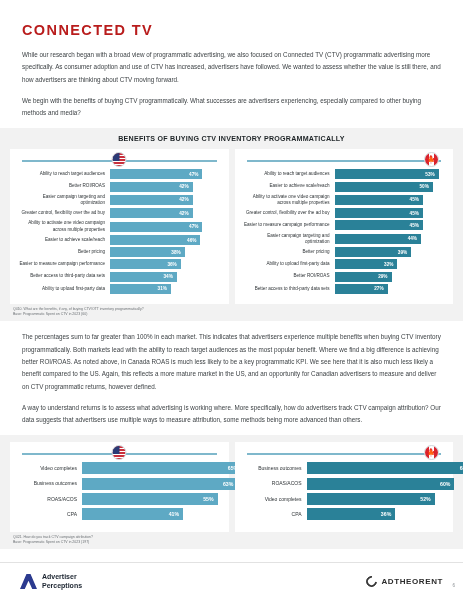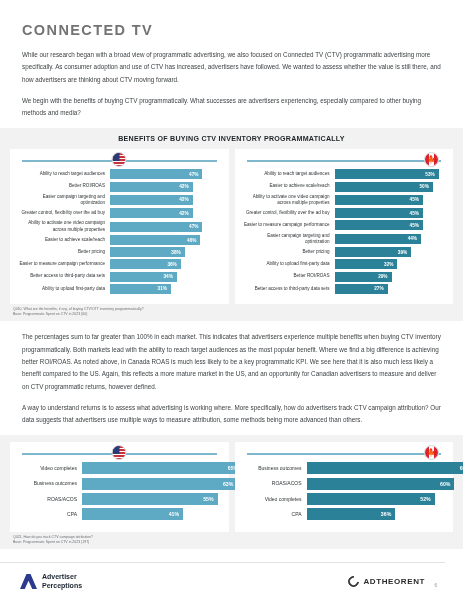--- a/index.html
+++ b/index.html
@@ -7,21 +7,21 @@
     width: 463px; height: 600px;
     background: #ffffff;
     font-family: "Liberation Sans", sans-serif;
     color: #2f3437;
     position: relative;
     overflow: hidden;
   }
   .page { padding: 22px 22px 0 22px; }
 
   .section-title {
-    color: #737373;
+    color: #b91c1c;
     font-size: 14.5px;
     font-weight: bold;
     letter-spacing: 1.4px;
     margin-bottom: 11px;
   }
 
   .body-text {
     font-size: 6.3px;
     line-height: 1.95;
     color: #3d4245;
@@ -118,21 +118,21 @@
 
   .footnote {
     font-size: 3.5px;
     line-height: 1.5;
     color: #6c7175;
     margin: 3px 0 0 3px;
   }
 
   
   .footer {
-    position: absolute; left: 0; right: 18px; bottom: 0;
+    position: absolute; left: 0; right: 0; bottom: 0;
     height: 38px;
     border-top: 1px solid #e2e2e2;
     display: flex; align-items: center; justify-content: space-between;
     padding: 0 20px;
     background: #fff;
   }
   .logo-ap { display: flex; align-items: center; gap: 5px; }
   .ap-mark {
     width: 17px; height: 15px;
     background: #2b3a8f;

